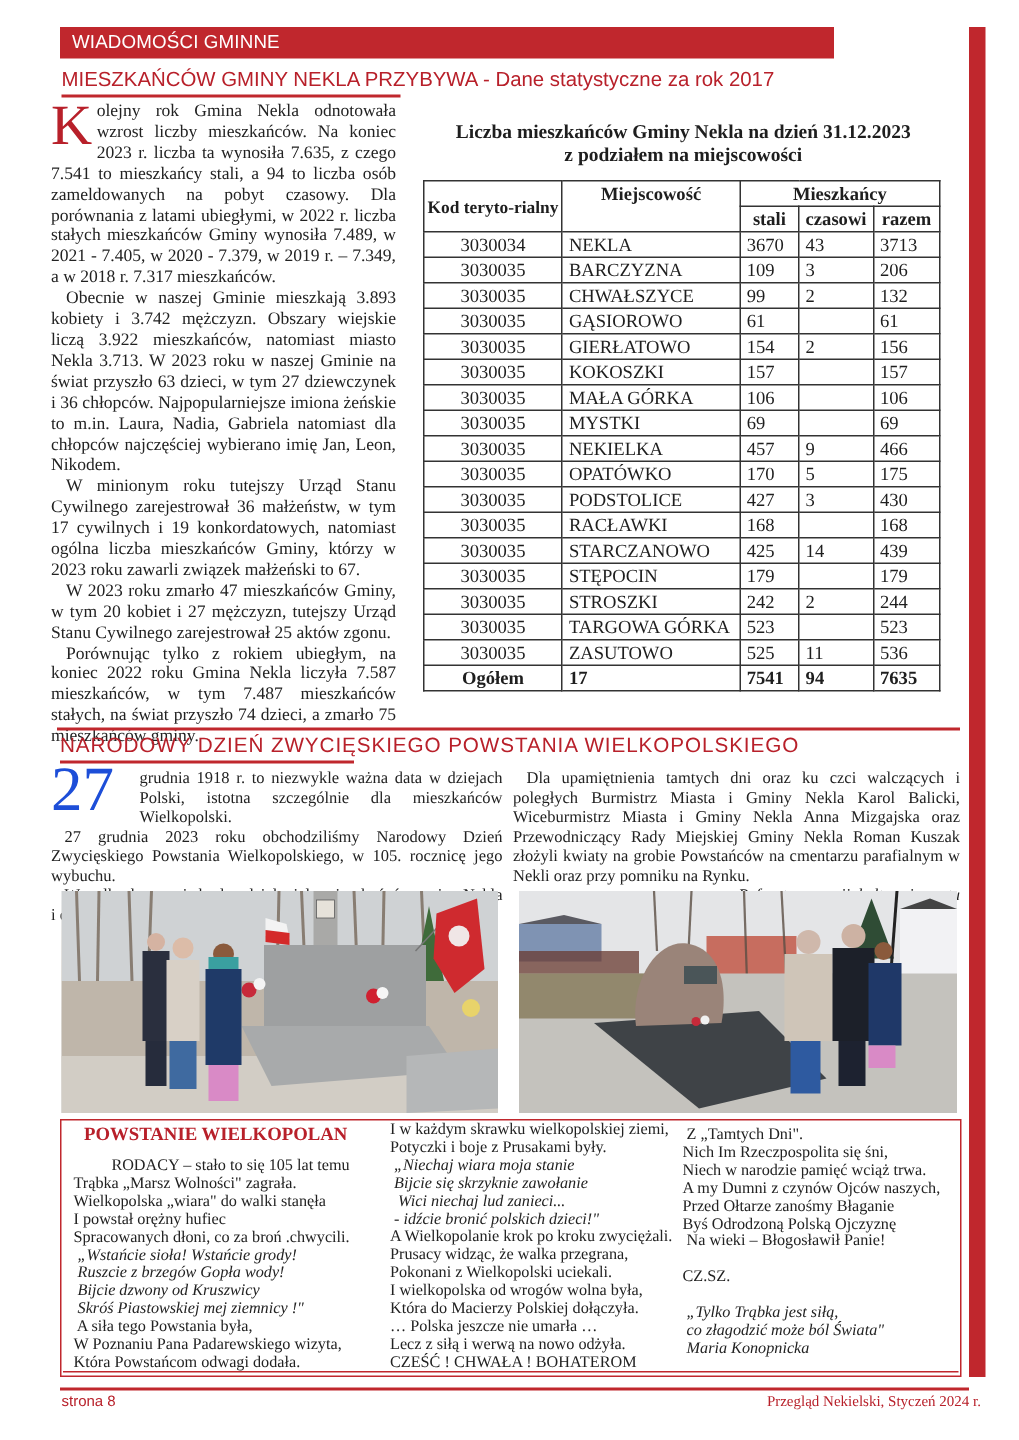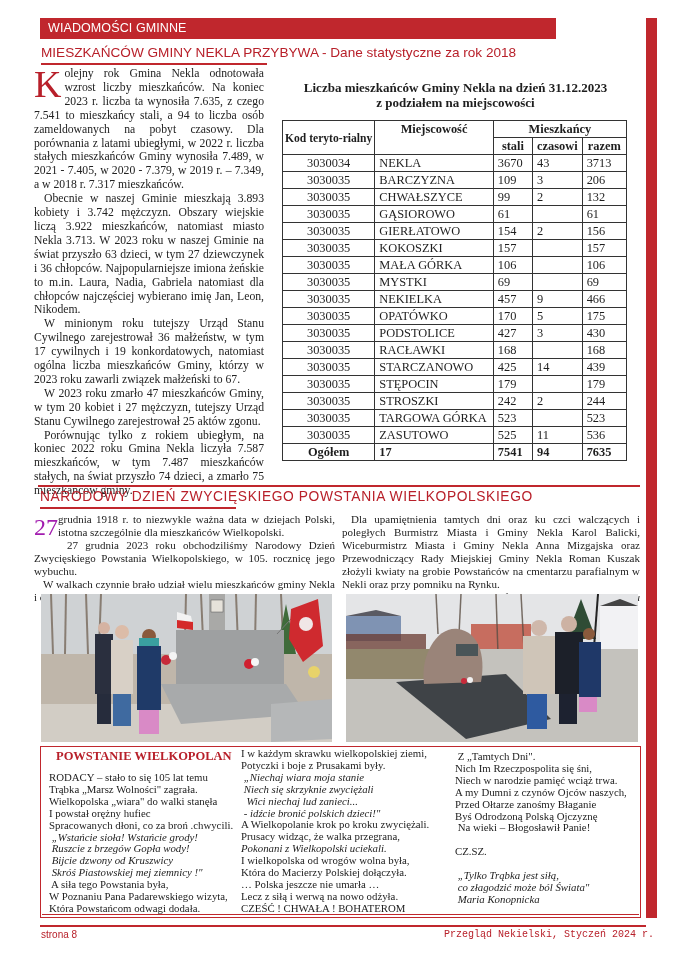--- a/index.html
+++ b/index.html
@@ -32,53 +32,53 @@
   #pop-table tr.total td { font-weight: bold; margin-top: 40px; }
 
   
   #sep-line { position: absolute; left: 38px; top: 485px; width: 602px; height: 1.5px; background: #c0272d; }
   #article2-title { position: absolute; left: 40px; top: 489px; font-family: "Liberation Sans", sans-serif; font-size: 13.8px; color: #b8202a; letter-spacing: 0.6px; white-space: nowrap; }
   #article2-underline { position: absolute; left: 40px; top: 507px; width: 196px; height: 1.5px; background: #c0272d; }
 
   #col2a { position: absolute; left: 34px; top: 513px; width: 301px; font-family: "Liberation Serif", serif; font-size: 11px; line-height: 13px; text-align: justify; color: #222; }
   #col2a p { text-indent: 9px; }
   #col2a p.first { text-indent: 0; }
-  .dropnum { float: left; font-size: 24px; line-height: 26px; color: #a21caf; margin: 1px 0 0 0; font-family: "Liberation Serif", serif; }
+  .dropnum { float: left; font-size: 42px; line-height: 26px; color: #1d4ed8; margin: 1px 17px 0 0; font-family: "Liberation Serif", serif; }
   #col2b { position: absolute; left: 342px; top: 513px; width: 298px; font-family: "Liberation Serif", serif; font-size: 11px; line-height: 13px; text-align: justify; color: #222; }
   #col2b p { text-indent: 9px; }
   #col2b p.sig { text-align: right; font-style: italic; text-indent: 0; }
 
   
   .photo { position: absolute; overflow: hidden; }
   #photo1 { left: 41px; top: 594px; width: 291px; height: 148px; background: linear-gradient(180deg, #d8dadc 0%, #c9c3bb 35%, #b7b0a6 60%, #c5c3bf 100%); }
   #photo2 { left: 346px; top: 594px; width: 292px; height: 148px; background: linear-gradient(180deg, #e7e8ea 0%, #cfc9c3 35%, #9d9a94 55%, #c7c6c3 100%); }
 
   
   #poem-box { position: absolute; left: 40px; top: 746px; width: 601px; height: 172px; border: 1.5px solid #c0272d; }
   #poem-box-inner { position: absolute; left: 42px; top: 914px; width: 597px; height: 1px; background: #c0272d; }
   #poem-title { position: absolute; left: 56px; top: 749px; font-family: "Liberation Serif", serif; font-weight: bold; font-size: 12.5px; color: #b8202a; }
   .poem-col { position: absolute; font-family: "Liberation Serif", serif; font-size: 10.8px; line-height: 11.9px; color: #222; white-space: nowrap; }
   .poem-col .it { font-style: italic; }
   #poem1 { left: 49px; top: 772px; }
-  #poem2 { left: 241px; top: 748px; }
+  #poem2 { left: 260px; top: 748px; }
   #poem3 { left: 455px; top: 751px; }
 
   #footer-line { position: absolute; left: 40px; top: 925px; width: 606px; height: 1.5px; background: #c0272d; }
   #footer-left { position: absolute; left: 41px; top: 929px; font-family: "Liberation Sans", sans-serif; font-size: 10px; color: #b8202a; }
-  #footer-right { position: absolute; right: 25px; top: 929px; font-family: Liberation Mono, monospace; font-size: 10px; color: #b8202a; text-align: center; }
+  #footer-right { position: absolute; right: 25px; top: 929px; font-family: Liberation Serif, serif; font-size: 10px; color: #b8202a; text-align: center; }
 </style>
 </head>
 <body>
 
 <div id="top-bar">
   <span>WIADOMOŚCI GMINNE</span>
 </div>
 <div id="right-bar"></div>
 
-<div id="article1-title">MIESZKAŃCÓW GMINY NEKLA PRZYBYWA - Dane statystyczne za rok 2018</div>
+<div id="article1-title">MIESZKAŃCÓW GMINY NEKLA PRZYBYWA - Dane statystyczne za rok 2017</div>
 <div id="article1-underline"></div>
 
 <div id="col1">
   <p class="first"><span class="dropcap">K</span><span>olejny rok Gmina Nekla odnotowała wzrost liczby mieszkańców. Na koniec 2023 r. liczba ta wynosiła 7.635, z czego 7.541 to mieszkańcy stali, a 94 to liczba osób zameldowanych na pobyt czasowy. Dla porównania z latami ubiegłymi, w 2022 r. liczba stałych mieszkańców Gminy wynosiła 7.489, w 2021 - 7.405, w 2020 - 7.379, w 2019 r. – 7.349, a w 2018 r. 7.317 mieszkańców.</span></p>
   <p>Obecnie w naszej Gminie mieszkają 3.893 kobiety i 3.742 mężczyzn. Obszary wiejskie liczą 3.922 mieszkańców, natomiast miasto Nekla 3.713. W 2023 roku w naszej Gminie na świat przyszło 63 dzieci, w tym 27 dziewczynek i 36 chłopców. Najpopularniejsze imiona żeńskie to m.in. Laura, Nadia, Gabriela natomiast dla chłopców najczęściej wybierano imię Jan, Leon, Nikodem.</p>
   <p>W minionym roku tutejszy Urząd Stanu Cywilnego zarejestrował 36 małżeństw, w tym 17 cywilnych i 19 konkordatowych, natomiast ogólna liczba mieszkańców Gminy, którzy w 2023 roku zawarli związek małżeński to 67.</p>
   <p>W 2023 roku zmarło 47 mieszkańców Gminy, w tym 20 kobiet i 27 mężczyzn, tutejszy Urząd Stanu Cywilnego zarejestrował 25 aktów zgonu.</p>
   <p>Porównując tylko z rokiem ubiegłym, na koniec 2022 roku Gmina Nekla liczyła 7.587 mieszkańców, w tym 7.487 mieszkańców stałych, na świat przyszło 74 dzieci, a zmarło 75 mieszkańców gminy.</p>
 </div>
 
@@ -329,43 +329,43 @@
     <rect x="233" y="48" width="22" height="55" fill="#1f3868"></rect>
       <circle cx="243" cy="40" r="6" fill="#8a5a3c"></circle>
     <rect x="233" y="103" width="18" height="15" fill="#d98ac6"></rect>
   </svg>
 </div>
 
 <div id="poem-box"></div>
 <div id="poem-box-inner"></div>
 <div id="poem-title">POWSTANIE WIELKOPOLAN</div>
 <div id="poem1" class="poem-col">
-    <div style="white-space: pre; min-height: 11.9px;">RODACY – stało to się 105 lat temu</div>
+    <div style="white-space: pre; min-height: 11.9px; text-align: right;">RODACY – stało to się 105 lat temu</div>
     <div style="white-space: pre; min-height: 11.9px;">Trąbka „Marsz Wolności" zagrała.</div>
     <div style="white-space: pre; min-height: 11.9px;">Wielkopolska „wiara" do walki stanęła</div>
     <div style="white-space: pre; min-height: 11.9px;">I powstał orężny hufiec</div>
     <div style="white-space: pre; min-height: 11.9px;">Spracowanych dłoni, co za broń .chwycili.</div>
     <div class="it" style="white-space: pre; min-height: 11.9px;"> „Wstańcie sioła! Wstańcie grody!</div>
     <div class="it" style="white-space: pre; min-height: 11.9px;"> Ruszcie z brzegów Gopła wody!</div>
     <div class="it" style="white-space: pre; min-height: 11.9px;"> Bijcie dzwony od Kruszwicy</div>
     <div class="it" style="white-space: pre; min-height: 11.9px;"> Skróś Piastowskiej mej ziemnicy !"</div>
     <div style="white-space: pre; min-height: 11.9px;"> A siła tego Powstania była,</div>
     <div style="white-space: pre; min-height: 11.9px;">W Poznaniu Pana Padarewskiego wizyta,</div>
     <div style="white-space: pre; min-height: 11.9px;">Która Powstańcom odwagi dodała.</div>
   </div>
 <div id="poem2" class="poem-col">
     <div style="white-space: pre; min-height: 11.9px;">I w każdym skrawku wielkopolskiej ziemi,</div>
     <div style="white-space: pre; min-height: 11.9px;">Potyczki i boje z Prusakami były.</div>
     <div class="it" style="white-space: pre; min-height: 11.9px; font-style: italic;"> „Niechaj wiara moja stanie</div>
-    <div class="it" style="white-space: pre; min-height: 11.9px;"> Niech się skrzyknie zwyciężali</div>
+    <div class="it" style="white-space: pre; min-height: 11.9px;"> Bijcie się skrzyknie zawołanie</div>
     <div class="it" style="white-space: pre; min-height: 11.9px;">  Wici niechaj lud zanieci...</div>
     <div class="it" style="white-space: pre; min-height: 11.9px;"> - idźcie bronić polskich dzieci!"</div>
     <div style="white-space: pre; min-height: 11.9px;">A Wielkopolanie krok po kroku zwyciężali.</div>
     <div style="white-space: pre; min-height: 11.9px;">Prusacy widząc, że walka przegrana,</div>
-    <div style="white-space: pre; min-height: 11.9px; font-style: italic;">Pokonani z Wielkopolski uciekali.</div>
+    <div style="white-space: pre; min-height: 11.9px;">Pokonani z Wielkopolski uciekali.</div>
     <div style="white-space: pre; min-height: 11.9px;">I wielkopolska od wrogów wolna była,</div>
     <div style="white-space: pre; min-height: 11.9px;">Która do Macierzy Polskiej dołączyła.</div>
     <div style="white-space: pre; min-height: 11.9px;">… Polska jeszcze nie umarła …</div>
     <div style="white-space: pre; min-height: 11.9px;">Lecz z siłą i werwą na nowo odżyła.</div>
     <div style="white-space: pre; min-height: 11.9px;">CZEŚĆ ! CHWAŁA ! BOHATEROM</div>
   </div>
 <div id="poem3" class="poem-col">
     <div style="white-space: pre; min-height: 11.9px;"> Z „Tamtych Dni".</div>
     <div style="white-space: pre; min-height: 11.9px;">Nich Im Rzeczpospolita się śni,</div>
     <div style="white-space: pre; min-height: 11.9px;">Niech w narodzie pamięć wciąż trwa.</div>

